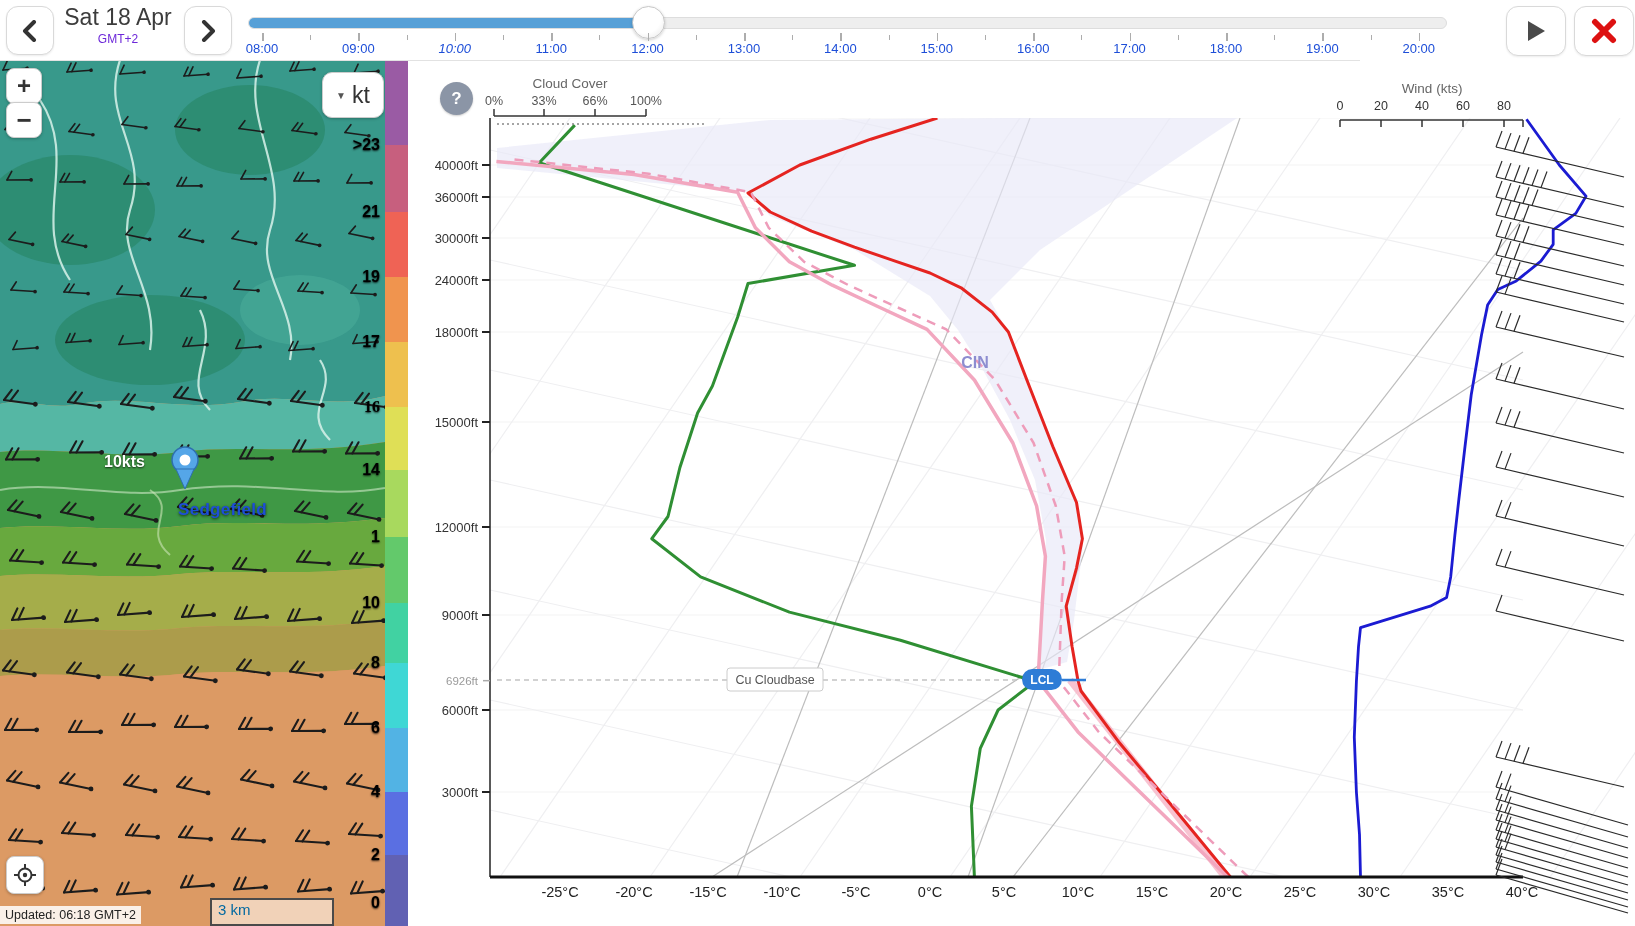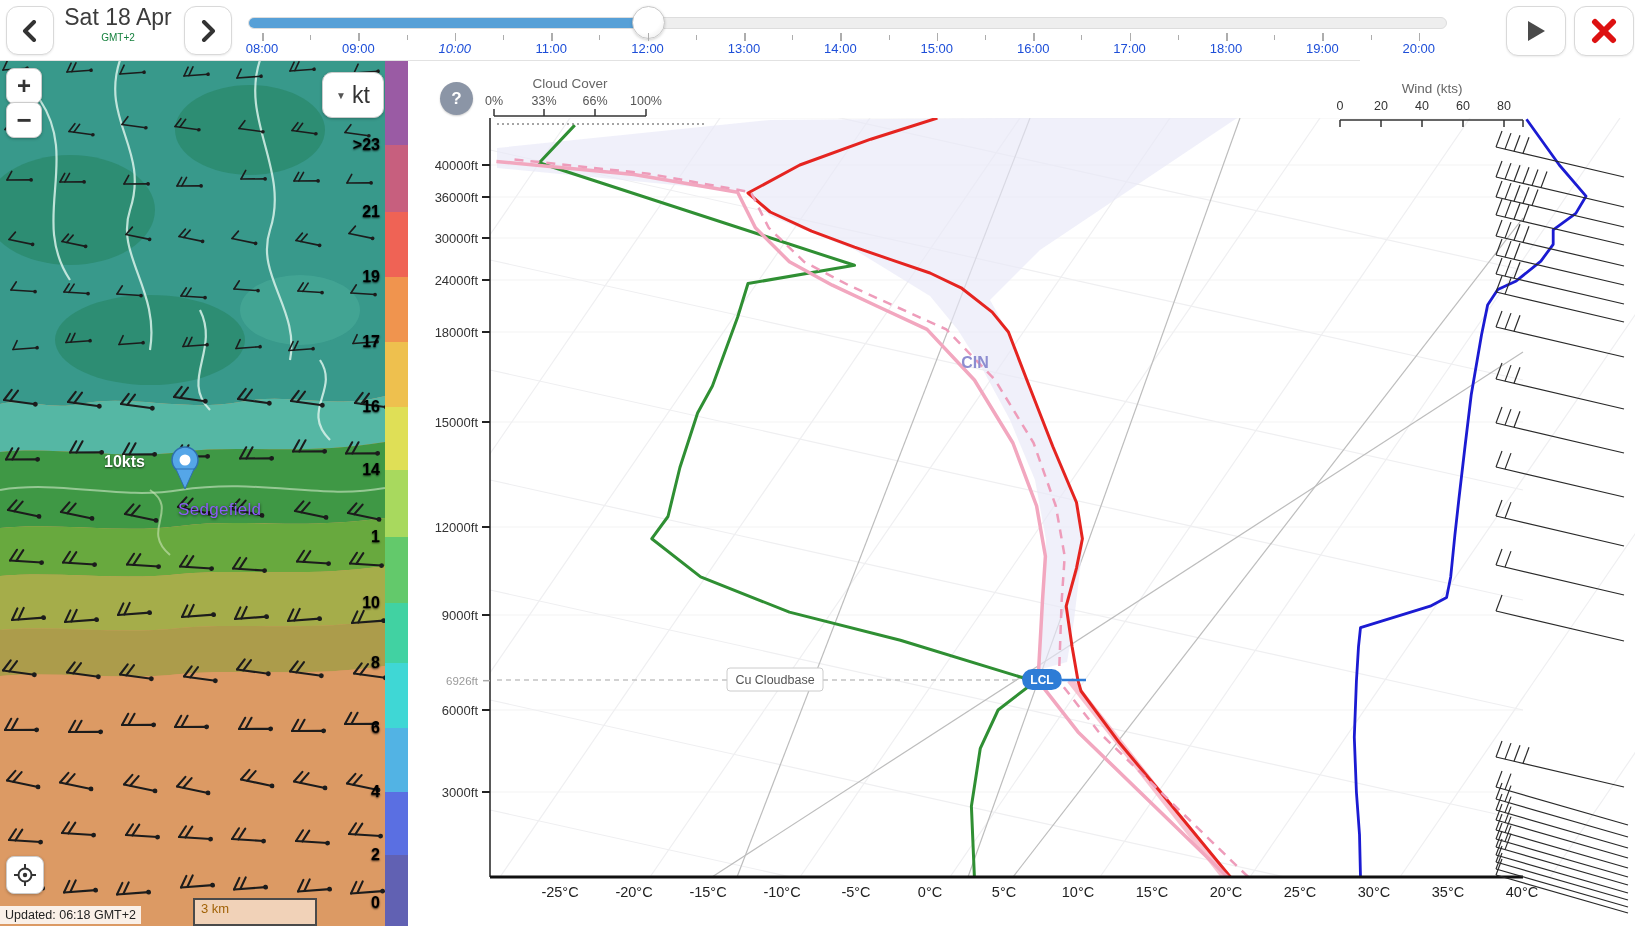--- a/index.html
+++ b/index.html
@@ -10,21 +10,21 @@
   #topbar{position:absolute;left:0;top:0;width:1360px;height:60px;background:#fff;
           border-bottom:1px solid #e2e2e2;z-index:30;}
   .tb-btn{position:absolute;top:6px;background:#fff;border:1px solid #d9d9d9;border-radius:12px;
           box-shadow:0 1px 2px rgba(0,0,0,.08);display:flex;align-items:center;justify-content:center;cursor:pointer;}
   #btn-prev{left:6px;width:46px;height:47px;}
   #btn-next{left:184px;width:46px;height:47px;}
   #btn-play{left:1506px;width:58px;height:48px;}
   #btn-close{left:1574px;width:58px;height:48px;}
   #datebox{position:absolute;left:54px;top:4px;width:128px;text-align:center;}
   #date-label{font-size:23px;color:#3c3c3c;}
-  #tz-label{font-size:10px;color:#15803d;margin-top:1px;}
+  #tz-label{font-size:12px;color:#6d28d9;margin-top:1px;}
   #slider-track{position:absolute;left:248px;top:17px;width:1197px;height:10px;background:#eee;
                 border:1px solid #ddd;border-radius:6px;}
   #slider-fill{position:absolute;left:0;top:0;height:10px;width:400px;background:#57a0d7;border-radius:6px 0 0 6px;}
   #slider-handle{position:absolute;left:632px;top:6px;width:31px;height:31px;border-radius:50%;
                  background:radial-gradient(circle at 40% 35%,#fff 55%,#e6e6e6);border:1px solid #c6c6c6;
                  box-shadow:0 1px 3px rgba(0,0,0,.2);cursor:pointer;}
   #ticks-row,#times-row{position:absolute;left:0;top:0;width:100%;height:60px;pointer-events:none;}
   .t-tick{position:absolute;background:#adadad;width:1px;}
   .t-label{position:absolute;font-size:13px;color:#1d4ed8;transform:translateX(-50%);top:41px;}
   
@@ -32,26 +32,26 @@
   .map-ctl{position:absolute;background:#fff;border:1px solid #ccc;border-radius:8px;
            box-shadow:0 1px 3px rgba(0,0,0,.25);display:flex;align-items:center;justify-content:center;
            color:#333;cursor:pointer;z-index:6;}
   #zoom-in{left:6px;top:8px;width:34px;height:34px;font-size:24px;font-weight:bold;}
   #zoom-out{left:6px;top:42px;width:34px;height:34px;font-size:26px;font-weight:bold;}
   #unit-btn{left:322px;top:12px;width:60px;height:44px;border-radius:10px;font-size:23px;gap:6px;}
   #unit-caret{font-size:10px;color:#555;}
   #locate-btn{left:6px;top:796px;width:36px;height:36px;}
   #pin-label{position:absolute;left:104px;top:393px;color:#fff;font-size:16px;font-weight:bold;
              text-shadow:0 1px 2px rgba(0,0,0,.7);z-index:5;}
-  #town-label{position:absolute;left:178px;top:440px;color:#8b5cf6;font-size:17px;font-weight:normal;
+  #town-label{position:absolute;left:178px;top:440px;color:#1d4ed8;font-size:17px;font-weight:bold;
               text-shadow:0 1px 3px rgba(0,0,0,.75);z-index:5;letter-spacing:.3px;}
   #updated-bar{position:absolute;left:0;top:846px;background:rgba(255,255,255,.85);color:#222;
                font-size:12.5px;padding:2px 5px;z-index:6;}
-  #scale-box{position:absolute;left:193px;top:838px;width:108px;height:22px;border:2px solid #4a4a4a;
-             background:rgba(255,248,240,.6);color:#a16207;font-size:13px;padding:1px 6px;z-index:6;}
+  #scale-box{position:absolute;left:210px;top:838px;width:108px;height:22px;border:2px solid #4a4a4a;
+             background:rgba(255,248,240,.6);color:#0369a1;font-size:15px;padding:1px 6px;z-index:6;}
   
   #colorbar{position:absolute;left:385px;top:60px;width:23px;height:866px;z-index:4;}
   .cb-seg{position:absolute;left:0;width:23px;}
   .cb-label{position:absolute;width:60px;text-align:right;color:#000000;font-size:16px;font-weight:bold;
             text-shadow:0 1px 2px rgba(0,0,0,.8);transform:translateY(-50%);z-index:5;}
   
   #chart{position:absolute;left:408px;top:60px;width:1227px;height:866px;background:#fff;}
   #help-btn{position:absolute;left:440px;top:82px;width:33px;height:33px;border-radius:50%;background:#8b95a6;
             color:#fff;font-size:17px;font-weight:bold;display:flex;align-items:center;justify-content:center;
             cursor:pointer;z-index:8;box-shadow:0 1px 2px rgba(0,0,0,.2);}
@@ -1143,21 +1143,21 @@
     </svg>
 </div>
 <div id="help-btn">
     <span>?</span>
   </div>
 
 <div class="cb-label" style="left: 320px; top: 145px;">&gt;23</div>
 <div class="cb-label" style="left: 320px; top: 212px; text-align: right;">21</div>
 <div class="cb-label" style="left: 320px; top: 277px;">19</div>
 <div class="cb-label" style="left: 320px; top: 342px;">17</div>
-<div class="cb-label" style="left: 320px; top: 407px;">16</div>
+<div class="cb-label" style="left: 320px; top: 407px; font-family: Liberation Serif, serif;">16</div>
 <div class="cb-label" style="left: 320px; top: 470px;">14</div>
 <div class="cb-label" style="left: 320px; top: 537px;">1</div>
 <div class="cb-label" style="left: 320px; top: 603px;">10</div>
 <div class="cb-label" style="left: 320px; top: 663px;">8</div>
 <div class="cb-label" style="left: 320px; top: 728px;">6</div>
 <div class="cb-label" style="left: 320px; top: 792px;">4</div>
 <div class="cb-label" style="left: 320px; top: 855px;">2</div>
 <div class="cb-label" style="left: 320px; top: 903px;">0</div>
 
 </body></html>

